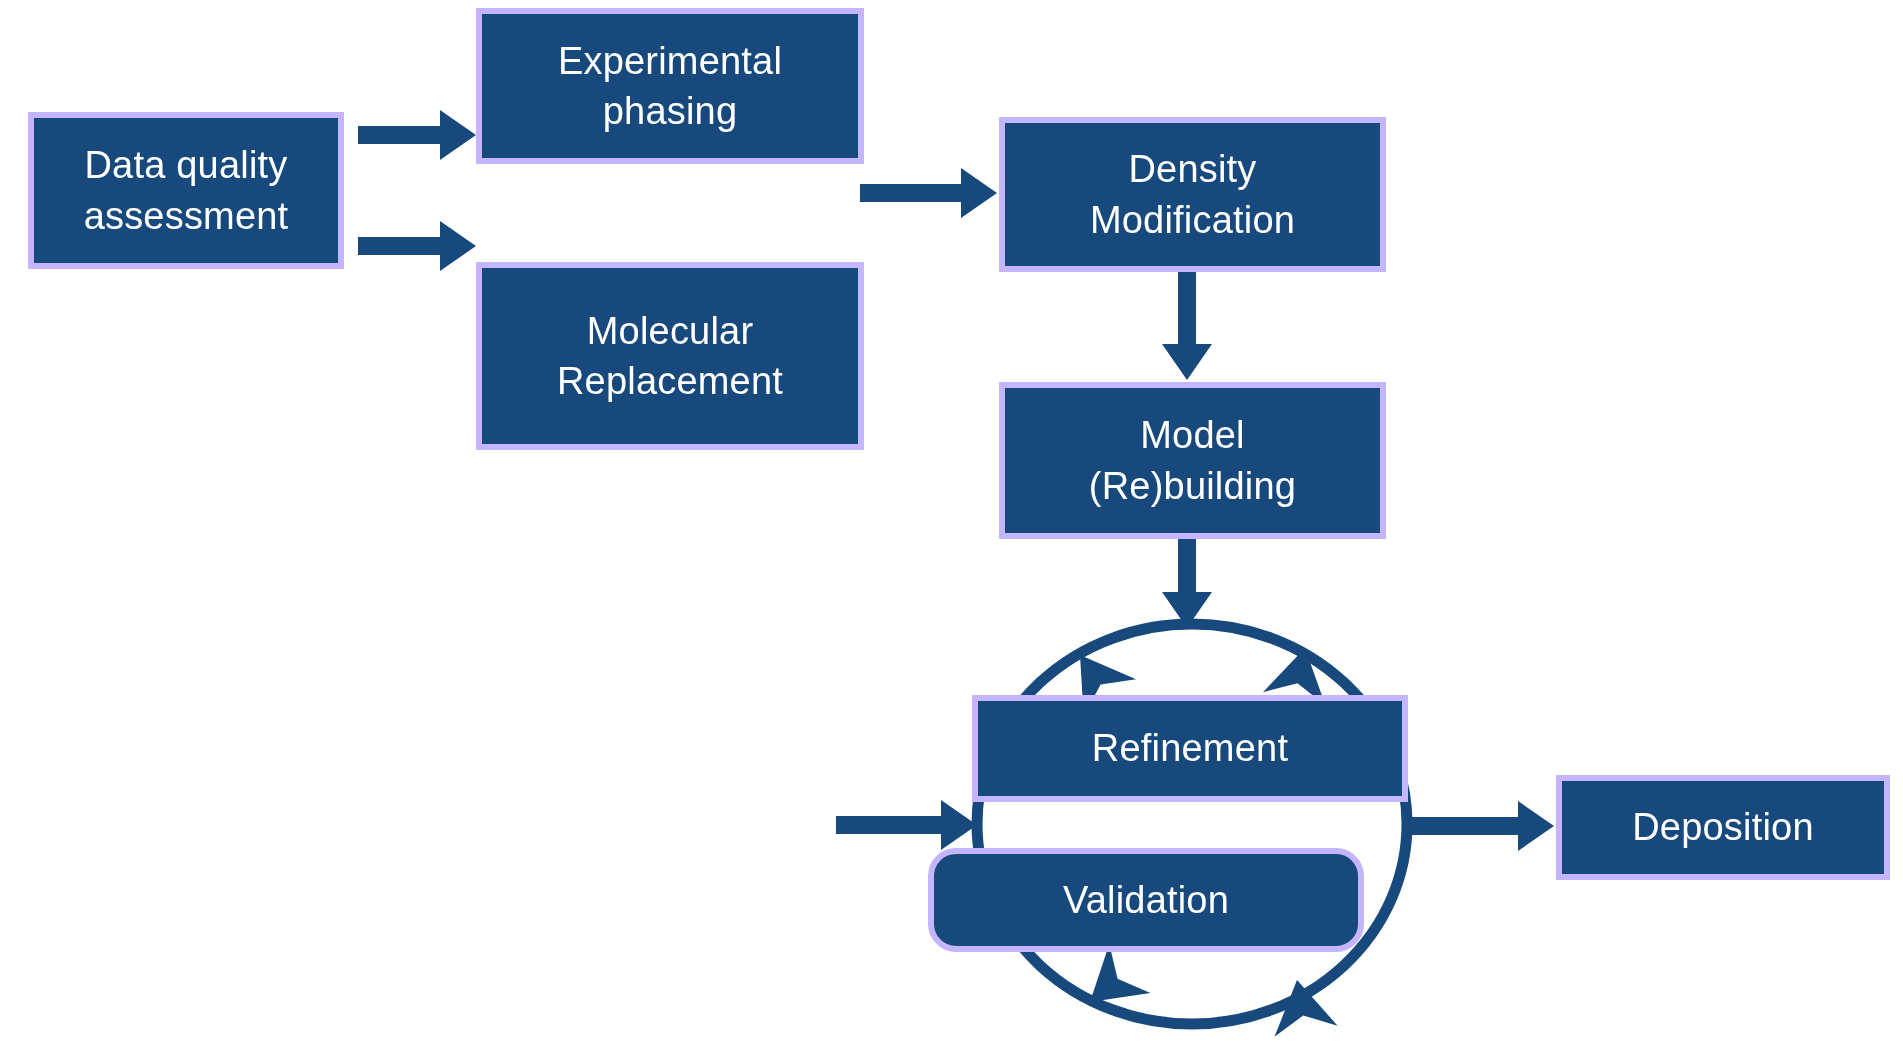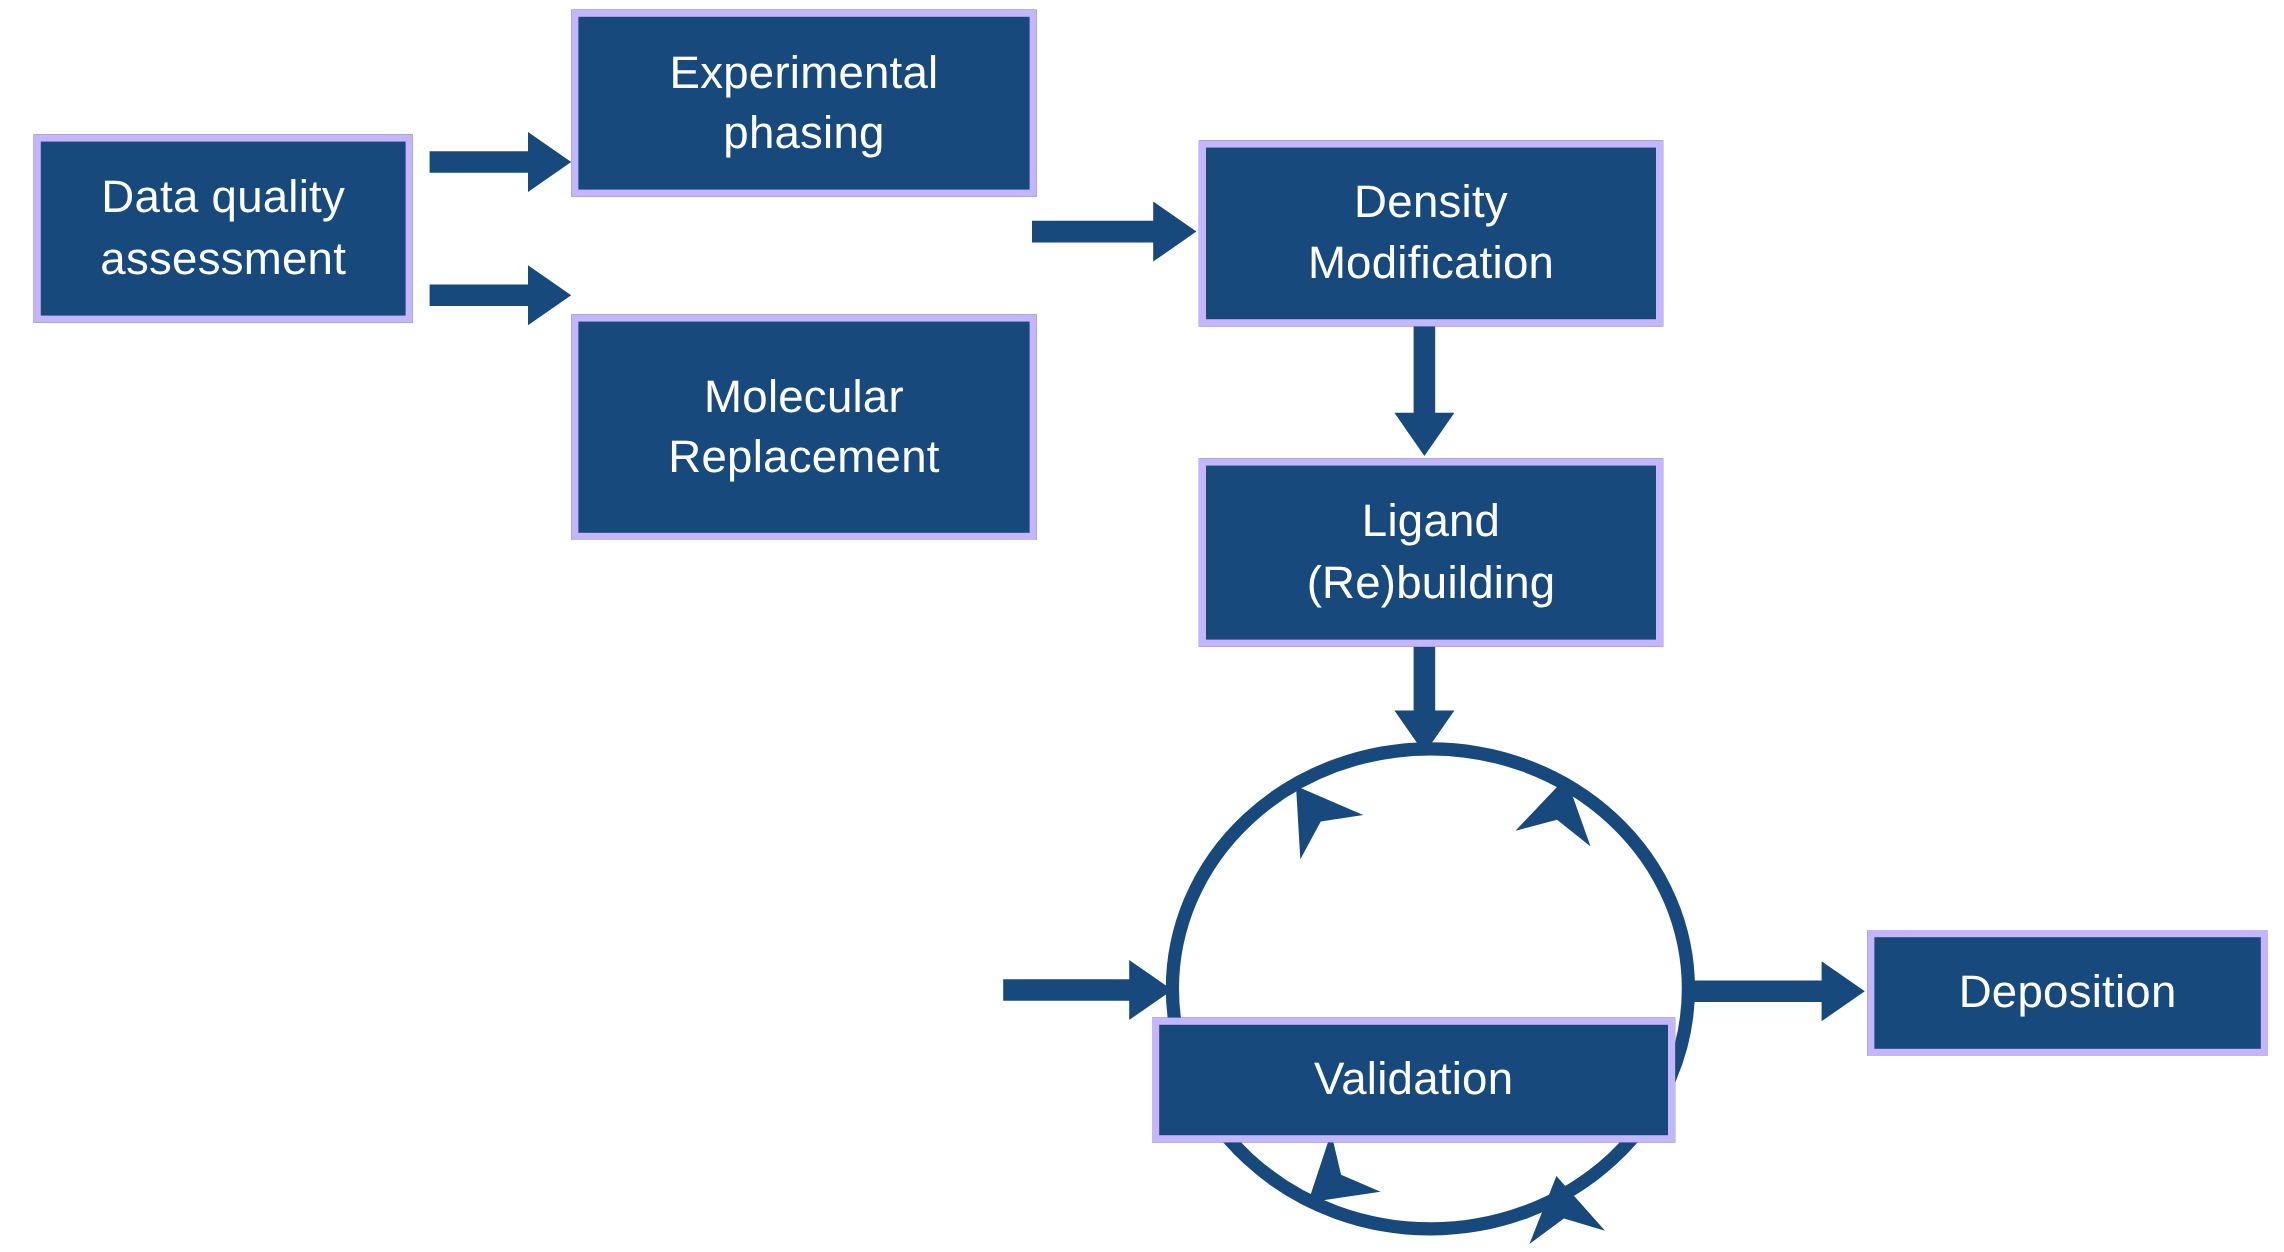--- a/index.html
+++ b/index.html
@@ -77,26 +77,29 @@
     <span class="label">Molecular
 Replacement</span>
   </div>
 
   <div class="node" style="left:999px; top:117px; width:387px; height:155px;">
     <span class="label">Density
 Modification</span>
   </div>
 
   <div class="node" style="left:999px; top:382px; width:387px; height:157px;">
-    <span class="label">Ligand
+    <span class="label">Model
 (Re)building</span>
   </div>
 
+  <div class="node" style="left:972px; top:695px; width:436px; height:107px;">
+    <span class="label">Refinement</span>
+  </div>
 
-  <div class="node" style="left:960px; top:848px; width:436px; height:104px;">
+  <div class="node" style="left:928px; top:848px; width:436px; height:104px;border-radius:28px;">
     <span class="label">Validation</span>
   </div>
 
 
   <div class="node" style="left:1556px; top:775px; width:334px; height:105px;align-items:center;">
     <span class="label">Deposition</span>
   </div>
 
 </div>
 

